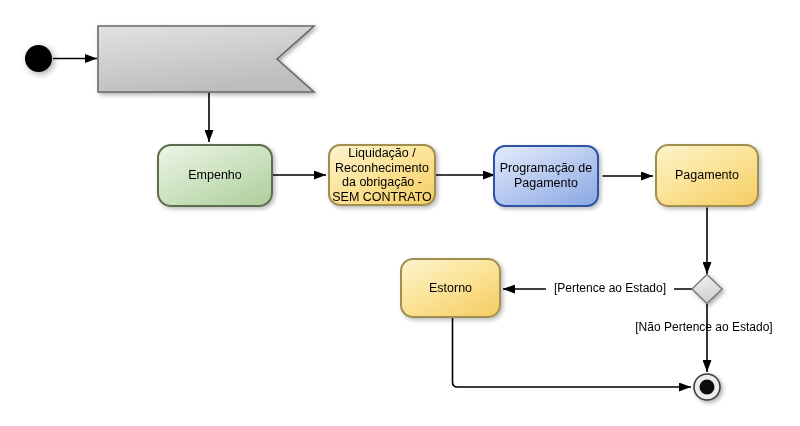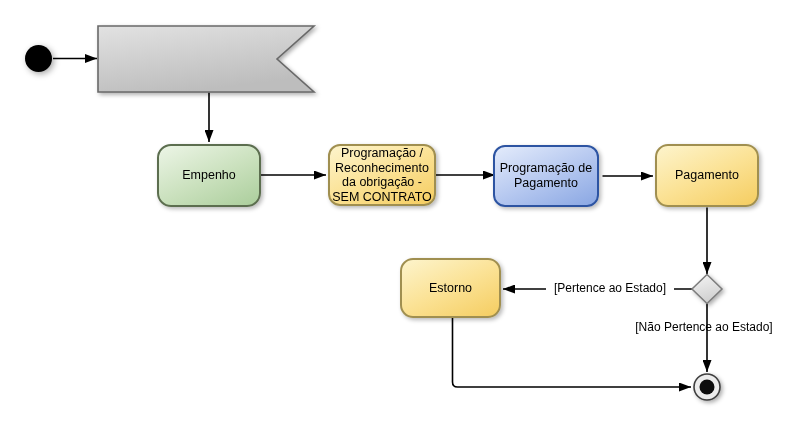--- a/index.html
+++ b/index.html
@@ -22,21 +22,21 @@
     border:2px solid #5c6e4f;border-radius:14px;
   }
   .box.yellow{
     background:linear-gradient(155deg,#fdf4cc 0%,#fbe295 50%,#f5cd61 100%);
     border:2px solid #a08f50;border-radius:13px;
   }
   .box.blue{
     background:linear-gradient(155deg,#e3ebfb 0%,#b7c9f0 50%,#8aa7e3 100%);
     border:2px solid #2d54a2;border-radius:12px;
   }
-  #node-empenho{left:157px;top:144px;width:104px;height:63px;}
+  #node-empenho{left:157px;top:144px;width:116px;height:63px;}
   #node-liquidacao{left:328px;top:144px;width:108px;height:62px;border-radius:12px;line-height:14.5px;}
   #node-programacao{left:493px;top:145px;width:106px;height:62px;}
   #node-pagamento{left:655px;top:144px;width:104px;height:63px;}
   #node-estorno{left:400px;top:258px;width:101px;height:60px;text-align:right;}
 
   #note-text{
     position:absolute;left:103px;top:28px;width:192px;
     font-size:11px;line-height:13px;white-space:pre-line;color:#141414;
   }
   .edge-label{position:absolute;font-size:12px;line-height:15px;text-align:center;}
@@ -80,21 +80,21 @@
     <polygon points="707,274.5 722,289 707,303.5 692,289" fill="url(#diamondGrad)" stroke="#7c7c7c" stroke-width="1.5" class="shadowed"></polygon>
 
     <g class="shadowed">
       <circle cx="707" cy="387" r="13" fill="#ececec" stroke="#3f3f3f" stroke-width="1.6"></circle>
       <circle cx="707" cy="387" r="7.5" fill="#0d0d0d"></circle>
     </g>
   </svg>
 
 
   <div id="node-empenho" class="box green">Empenho</div>
-  <div id="node-liquidacao" class="box yellow">Programação /
+  <div id="node-liquidacao" class="box yellow">Liquidação /
 Reconhecimento
 da obrigação -
 SEM CONTRATO</div>
   <div id="node-programacao" class="box blue">Programação de
 Pagamento</div>
   <div id="node-pagamento" class="box yellow">Pagamento</div>
   <div id="node-estorno" class="box yellow">Estorno</div>
 
   <div id="lbl-pertence" class="edge-label">[Pertence ao Estado]</div>
   <div id="lbl-nao-pertence" class="edge-label">[Não Pertence ao Estado]</div>

